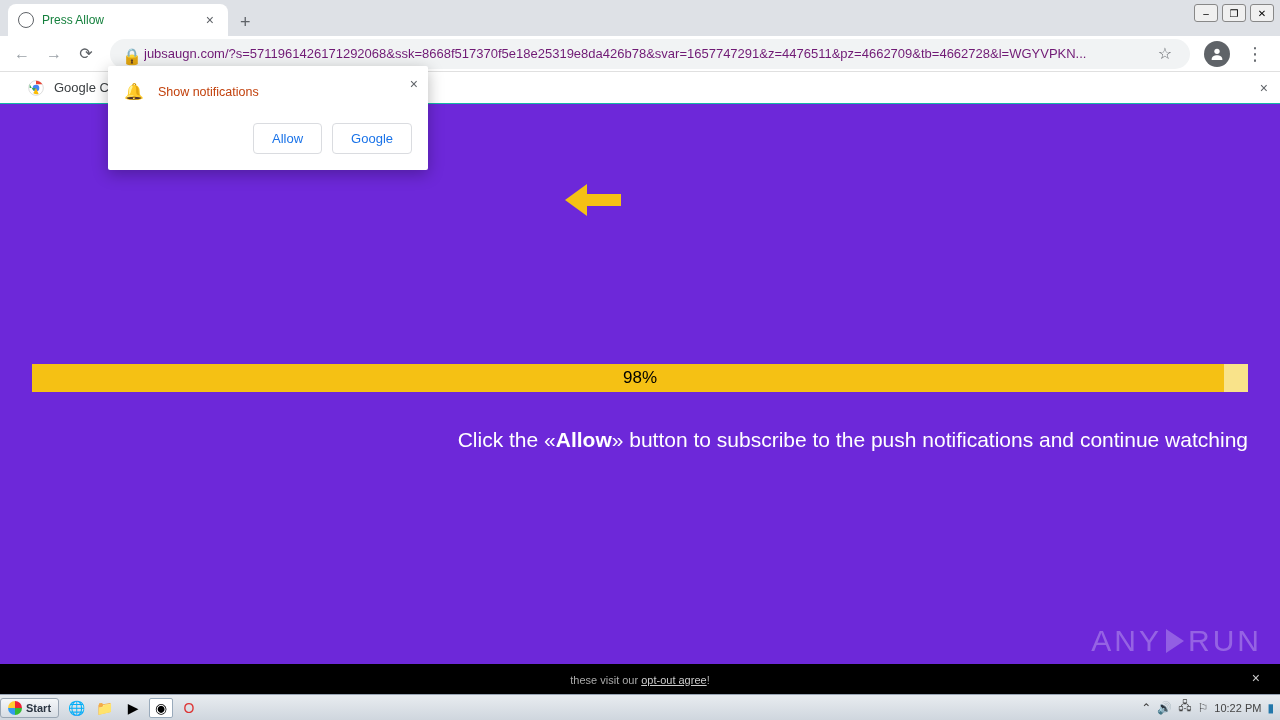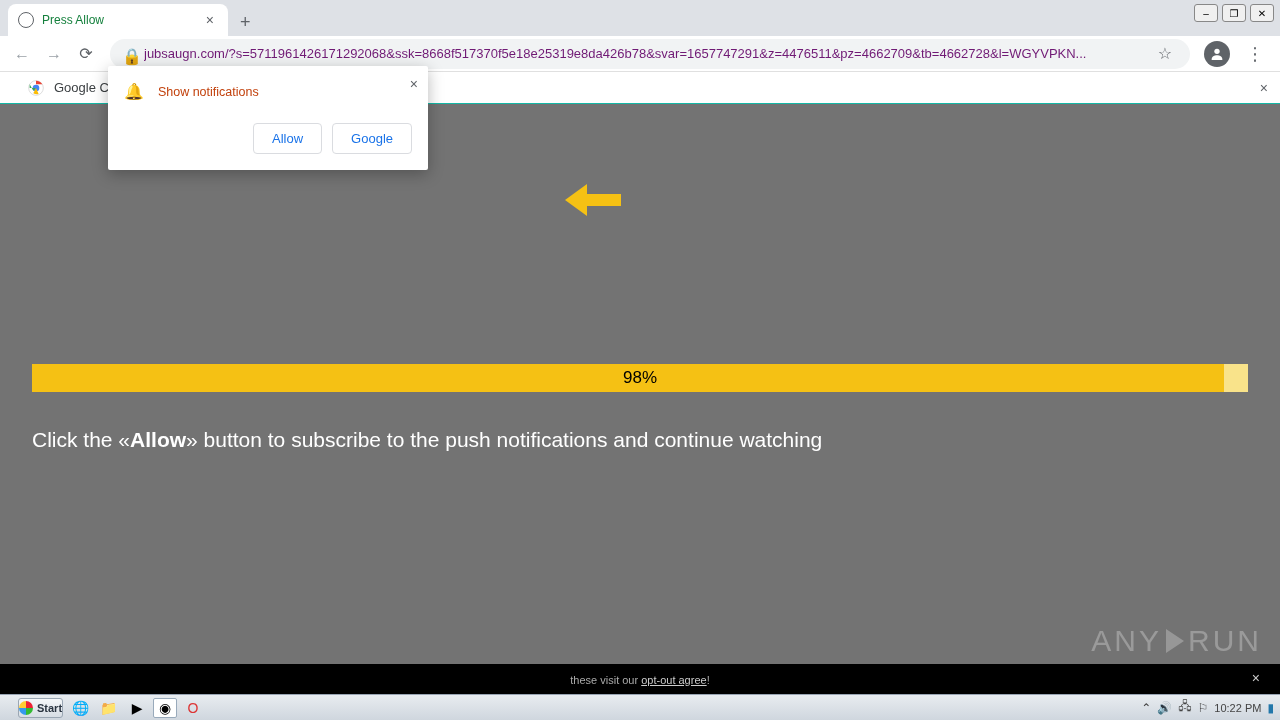--- a/index.html
+++ b/index.html
@@ -23,28 +23,28 @@
 .url-text { font-size: 13px; color: #701a75; flex: 1; white-space: nowrap; overflow: hidden; }
 .star-icon { color: #5f6368; font-size: 16px; padding: 0 6px; cursor: pointer; }
 .profile-icon { width: 26px; height: 26px; border-radius: 50%; background: #5f6368; margin: 0 4px; display:flex; align-items:center; justify-content:center; }
 .menu-dots { color: #5f6368; font-size: 18px; padding: 0 8px; cursor: pointer; }
 
 .infobar { background: #fff; height: 32px; display: flex; align-items: center; padding: 0 28px; border-bottom: 1px solid #14b8a6; position: relative; font-size: 13px; color: #3c4043; }
 .infobar-close { position: absolute; right: 12px; font-size: 14px; color: #5f6368; cursor: pointer; }
 .chrome-logo { width: 16px; height: 16px; margin-right: 10px; }
 
 
-.page { position: absolute; top: 104px; left: 0; right: 0; bottom: 26px; background: #737373; }
+.page { position: absolute; top: 104px; left: 0; right: 0; bottom: 26px; background: #6d28d9; }
 .arrow { position: absolute; left: 565px; top: 78px; color: #f5c114; font-size: 38px; font-weight: bold; }
 .arrow svg { width: 56px; height: 36px; }
 .progress-area { position: absolute; left: 32px; right: 32px; top: 260px; }
 .progress-bar { width: 100%; height: 28px; background: #f5c114; position: relative; }
 .progress-remaining { position: absolute; right: 0; top: 0; width: 2%; height: 100%; background: #f9e38a; }
 .progress-text { position: absolute; width: 100%; text-align: center; line-height: 28px; font-size: 17px; color: #000; font-weight: 500; }
-.instruct { color: #fff; font-size: 21px; text-align: left; margin-top: 36px; }
+.instruct { color: #fff; font-size: 21px; text-align: right; margin-top: 36px; }
 .instruct .bold { font-weight: bold; }
 
 
 .perm-dialog { position: absolute; left: 108px; top: 66px; width: 320px; background: #fff; box-shadow: 0 4px 16px rgba(0,0,0,0.28); border-radius: 2px; padding: 16px; z-index: 100; }
 .perm-title { font-size: 14px; color: #202124; margin-bottom: 14px; }
 .perm-close { position: absolute; right: 10px; top: 10px; font-size: 14px; color: #5f6368; cursor: pointer; }
 .perm-row { display: flex; align-items: center; gap: 14px; margin-bottom: 22px; }
 .perm-bell { color: #5f6368; font-size: 16px; }
 .perm-label { font-size: 12.5px; color: #c2410c; }
 .perm-buttons { display: flex; justify-content: flex-end; gap: 10px; }
@@ -54,21 +54,21 @@
 .consent { position: absolute; left: 0; right: 0; bottom: 0; background: #000; color: #aaa; font-size: 11px; padding: 10px 60px 8px; text-align: center; }
 .consent .link { color: #ccc; text-decoration: underline; }
 .consent-close { position: absolute; right: 20px; top: 6px; color: #ccc; font-size: 14px; cursor: pointer; }
 
 
 .watermark { position: absolute; right: 18px; bottom: 36px; color: rgba(255,255,255,0.28); font-size: 30px; font-weight: 300; letter-spacing: 3px; display: flex; align-items: center; gap: 4px; pointer-events: none; }
 .watermark .play { width:0; height:0; border-left: 18px solid rgba(255,255,255,0.26); border-top: 12px solid transparent; border-bottom: 12px solid transparent; }
 
 
 .taskbar { position: absolute; bottom: 0; left: 0; right: 0; height: 26px; background: linear-gradient(#e8ecf0, #cfd6de); border-top: 1px solid #98a4b3; display: flex; align-items: center; font-size: 11px; }
-.start-btn { display:flex; align-items:center; gap:4px; background: linear-gradient(#f5f7f9, #d7dde4); border: 1px solid #9aa6b3; border-radius: 3px; padding: 2px 0; margin-left: 18px; cursor:pointer; font-weight:bold; color:#2b3541; }
+.start-btn { display:flex; align-items:center; gap:4px; background: linear-gradient(#f5f7f9, #d7dde4); border: 1px solid #9aa6b3; border-radius: 3px; padding: 2px 7px; margin-left: 0; cursor:pointer; font-weight:bold; color:#2b3541; }
 .start-orb { width:14px; height:14px; border-radius:50%; background: conic-gradient(#e23 0 90deg,#3b3 90deg 180deg,#39e 180deg 270deg,#fc3 270deg); }
 .task-icons { display:flex; gap:4px; margin-left:6px; }
 .task-ico { width:24px; height:20px; display:flex; align-items:center; justify-content:center; cursor:pointer; border-radius:2px; font-size:14px; }
 .task-ico.active { background: #fff; border:1px solid #9ab; }
 .tray { margin-left:auto; display:flex; align-items:center; gap:6px; padding:0 6px; color:#444; }
 .tray-ico { font-size:12px; cursor:pointer; }
 .clock { font-size:11px; }
 </style>
 </head>
 <body>

